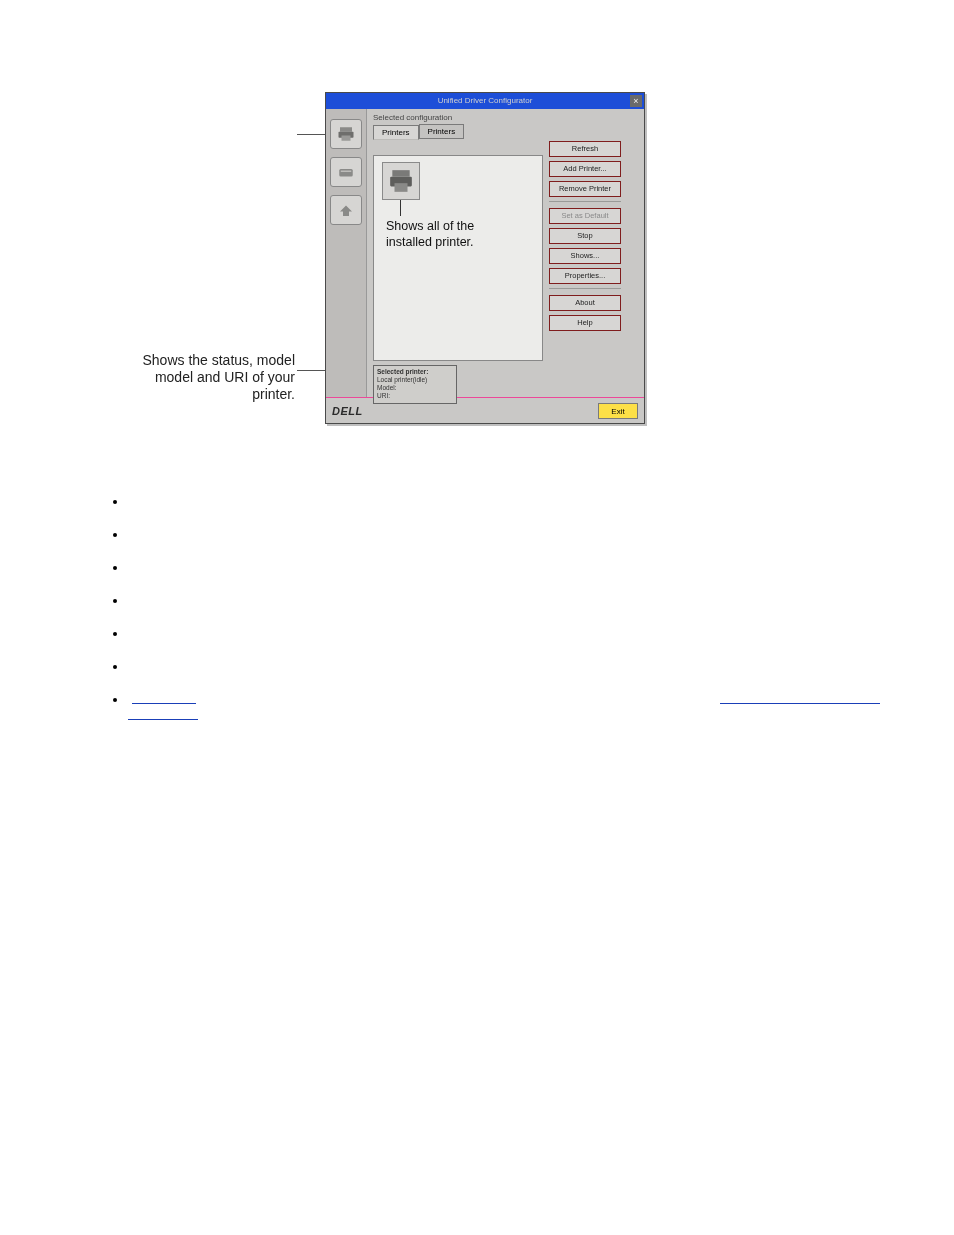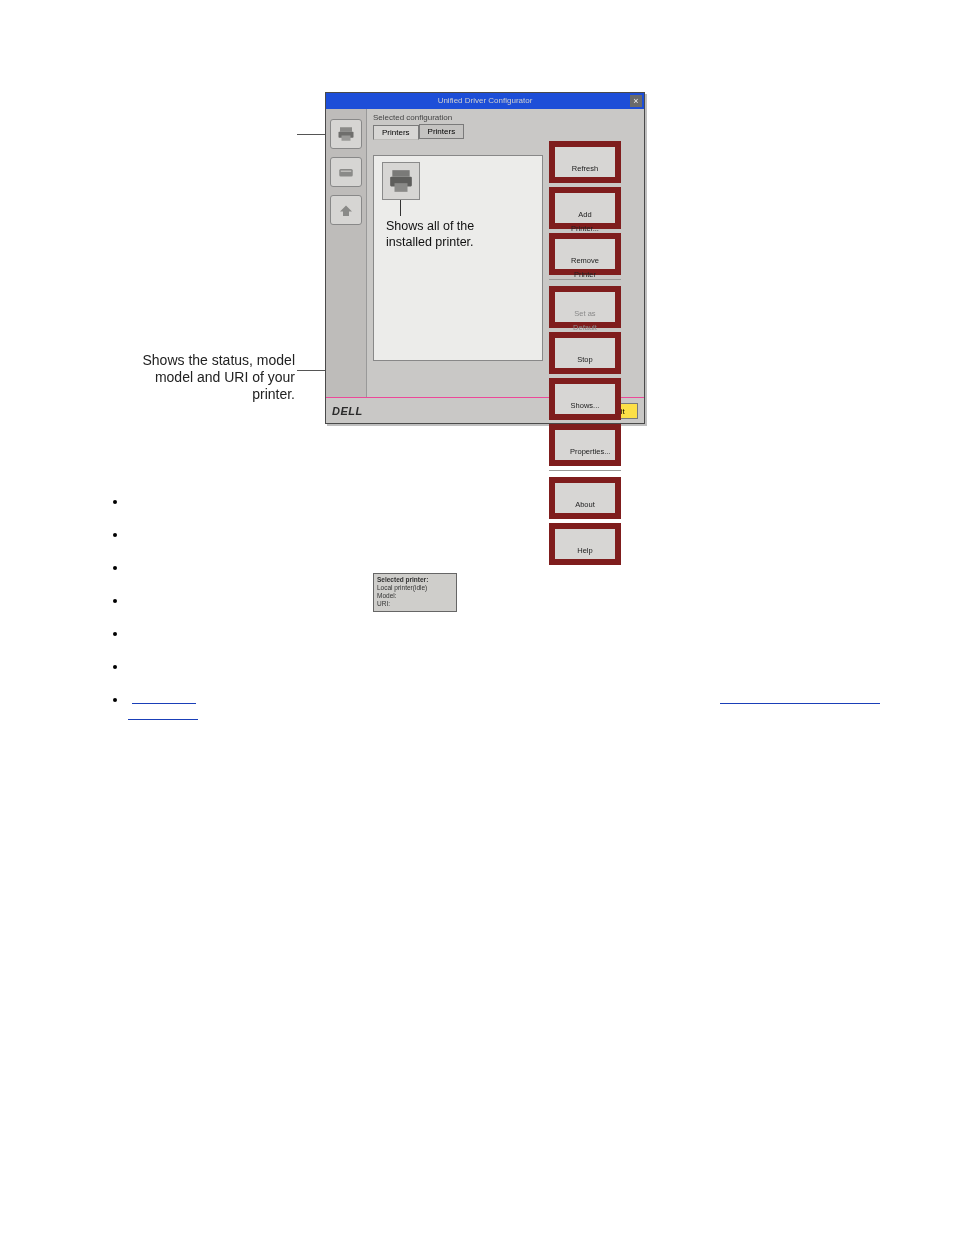--- a/index.html
+++ b/index.html
@@ -155,26 +155,26 @@
     width: 72px;
     margin-left: 6px;
     padding-top: 2px;
   }
   .btn {
     display: block;
     width: 100%;
     height: 16px;
     font-size: 7.5px;
     background: #d7d6d4;
-    border: 6px solid #7f1d1d;
+    border: 1px solid #7f1d1d;
     margin-bottom: 4px;
     color: #222;
     text-align: center;
     line-height: 14px;
-    padding: 15px;
+    padding: 0;
   }
   .btn.disabled { color: #8a8a8a; }
   .hr {
     border: none;
     border-top: 1px solid #9a9a98;
     margin: 4px 0 6px;
   }
 
   .infobox {
     margin-top: 4px;

